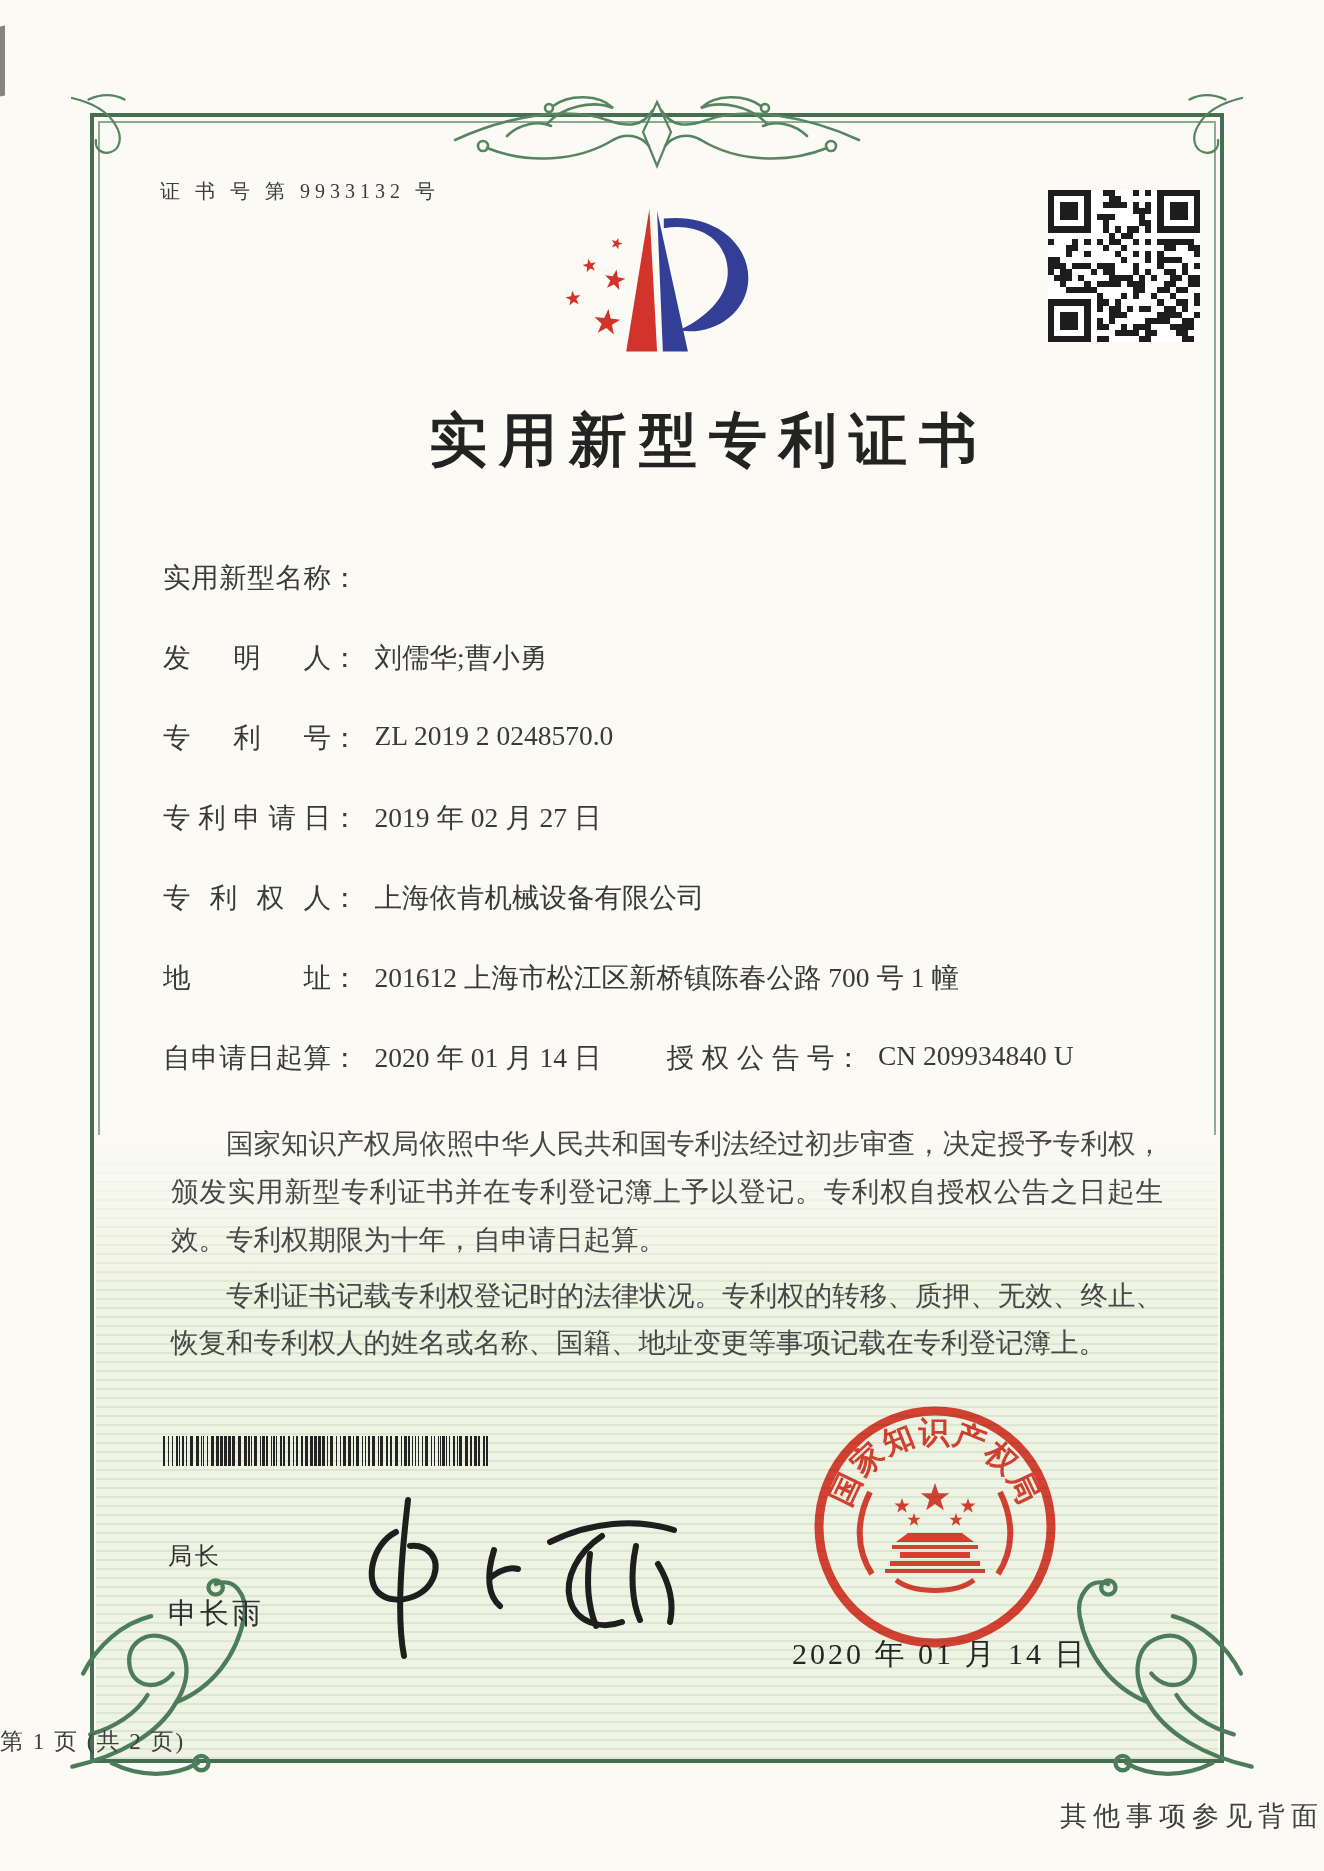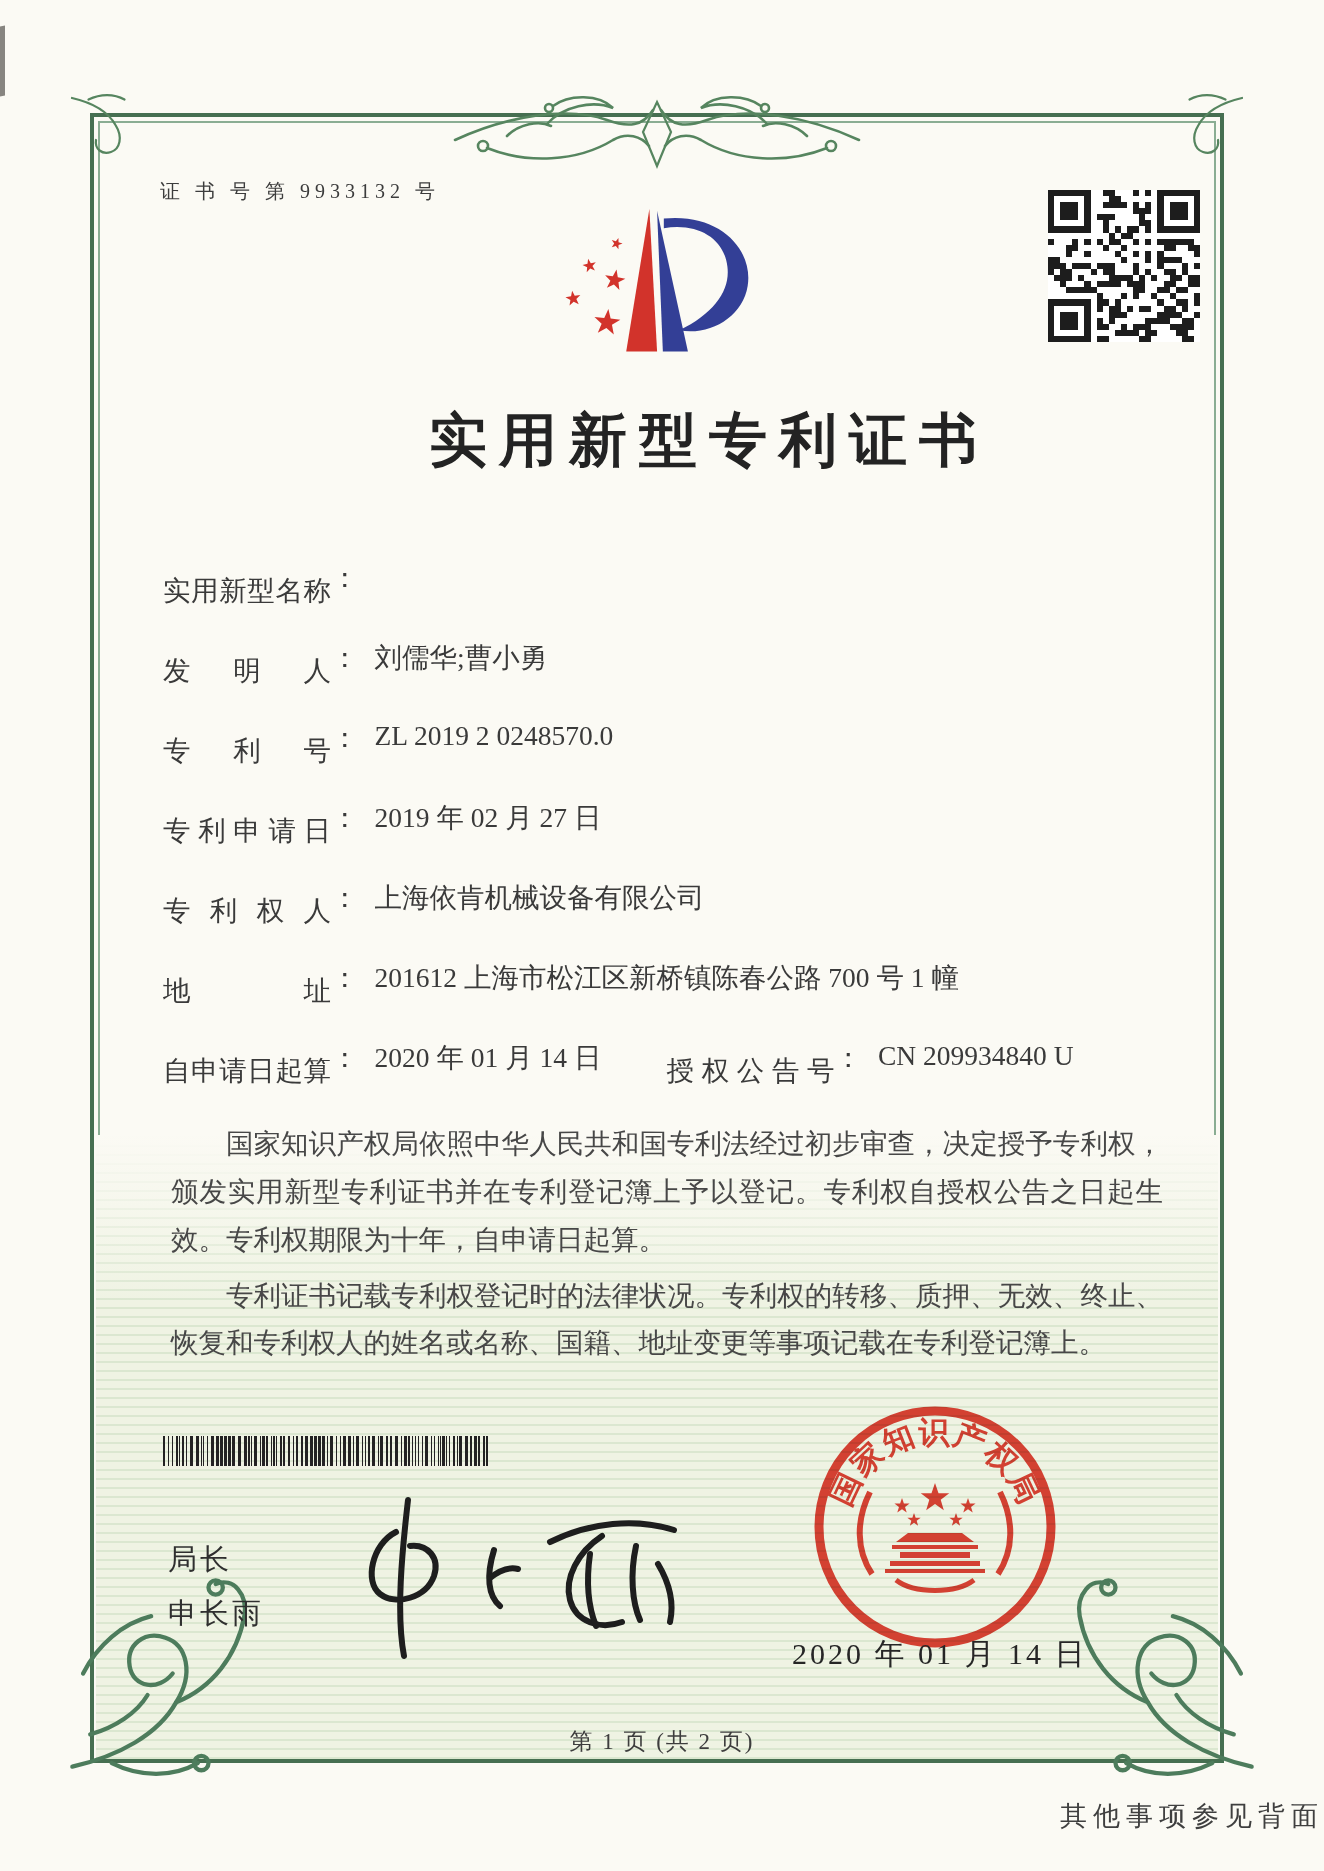--- a/index.html
+++ b/index.html
@@ -20,39 +20,39 @@
   .cert-no{position:absolute;left:160px;top:178px;font-size:20px;letter-spacing:5px;color:#3c3c3c;}
 
   .logo{position:absolute;left:553px;top:166px;width:212px;height:188px;}
   .qr{position:absolute;left:1048px;top:190px;width:152px;height:152px;}
 
   .title{position:absolute;left:0;top:402px;width:100%;text-align:center;
      font-size:58px;font-weight:bold;letter-spacing:12px;color:#232323;padding-left:47px;}
 
   .fields{position:absolute;left:163px;top:560px;width:1015px;font-size:27.5px;color:#3a3a3a;}
   .row{height:80px;display:flex;align-items:flex-start;}
-  .lbl{display:inline-block;width:168px;text-align:justify;text-align-last:justify;margin-top:13px;}
+  .lbl{display:inline-block;width:168px;text-align:justify;text-align-last:justify;}
   .colon{margin-right:16px;}
   .pair{display:flex;}
   .grant-val{width:292px;}
 
   .body-text{position:absolute;left:163px;top:1112px;width:1008px;font-size:27.5px;
      line-height:1.74;color:#474747;text-align:justify;}
   .body-text p{margin:8px;text-indent:2em;}
 
   .barcode{position:absolute;left:163px;top:1436px;width:332px;height:30px;}
 
-  .director-title{position:absolute;left:168px;top:1540px;font-size:29px;color:#2f2f2f;letter-spacing:3px;}
+  .director-title{position:absolute;left:168px;top:1540px;font-size:24px;color:#2f2f2f;letter-spacing:3px;}
   .director-name{position:absolute;left:168px;top:1594px;font-size:29px;color:#2f2f2f;letter-spacing:3px;}
   .signature{position:absolute;left:338px;top:1492px;width:368px;height:172px;}
 
   .seal{position:absolute;left:810px;top:1402px;width:250px;height:250px;mix-blend-mode:multiply;opacity:.93;}
   .seal-date{position:absolute;left:792px;top:1634px;font-size:30px;color:#262626;letter-spacing:3px;}
 
-  .page-info{position:absolute;left:0;top:1726px;width:100%;text-align:center;font-size:23px;color:#3d3d3d;letter-spacing:2px;}
+  .page-info{position:absolute;left:0;top:1726px;width:100%;font-size:23px;color:#3d3d3d;letter-spacing:2px;}
   .back-note{position:absolute;left:0;top:1798px;width:100%;text-align:right;font-size:27px;color:#3f3f3f;letter-spacing:6px;}
 
   .orn{position:absolute;pointer-events:none;}
 </style>
 </head>
 <body>
 
 <div class="page">
 
   <div class="scan-edge"></div>

